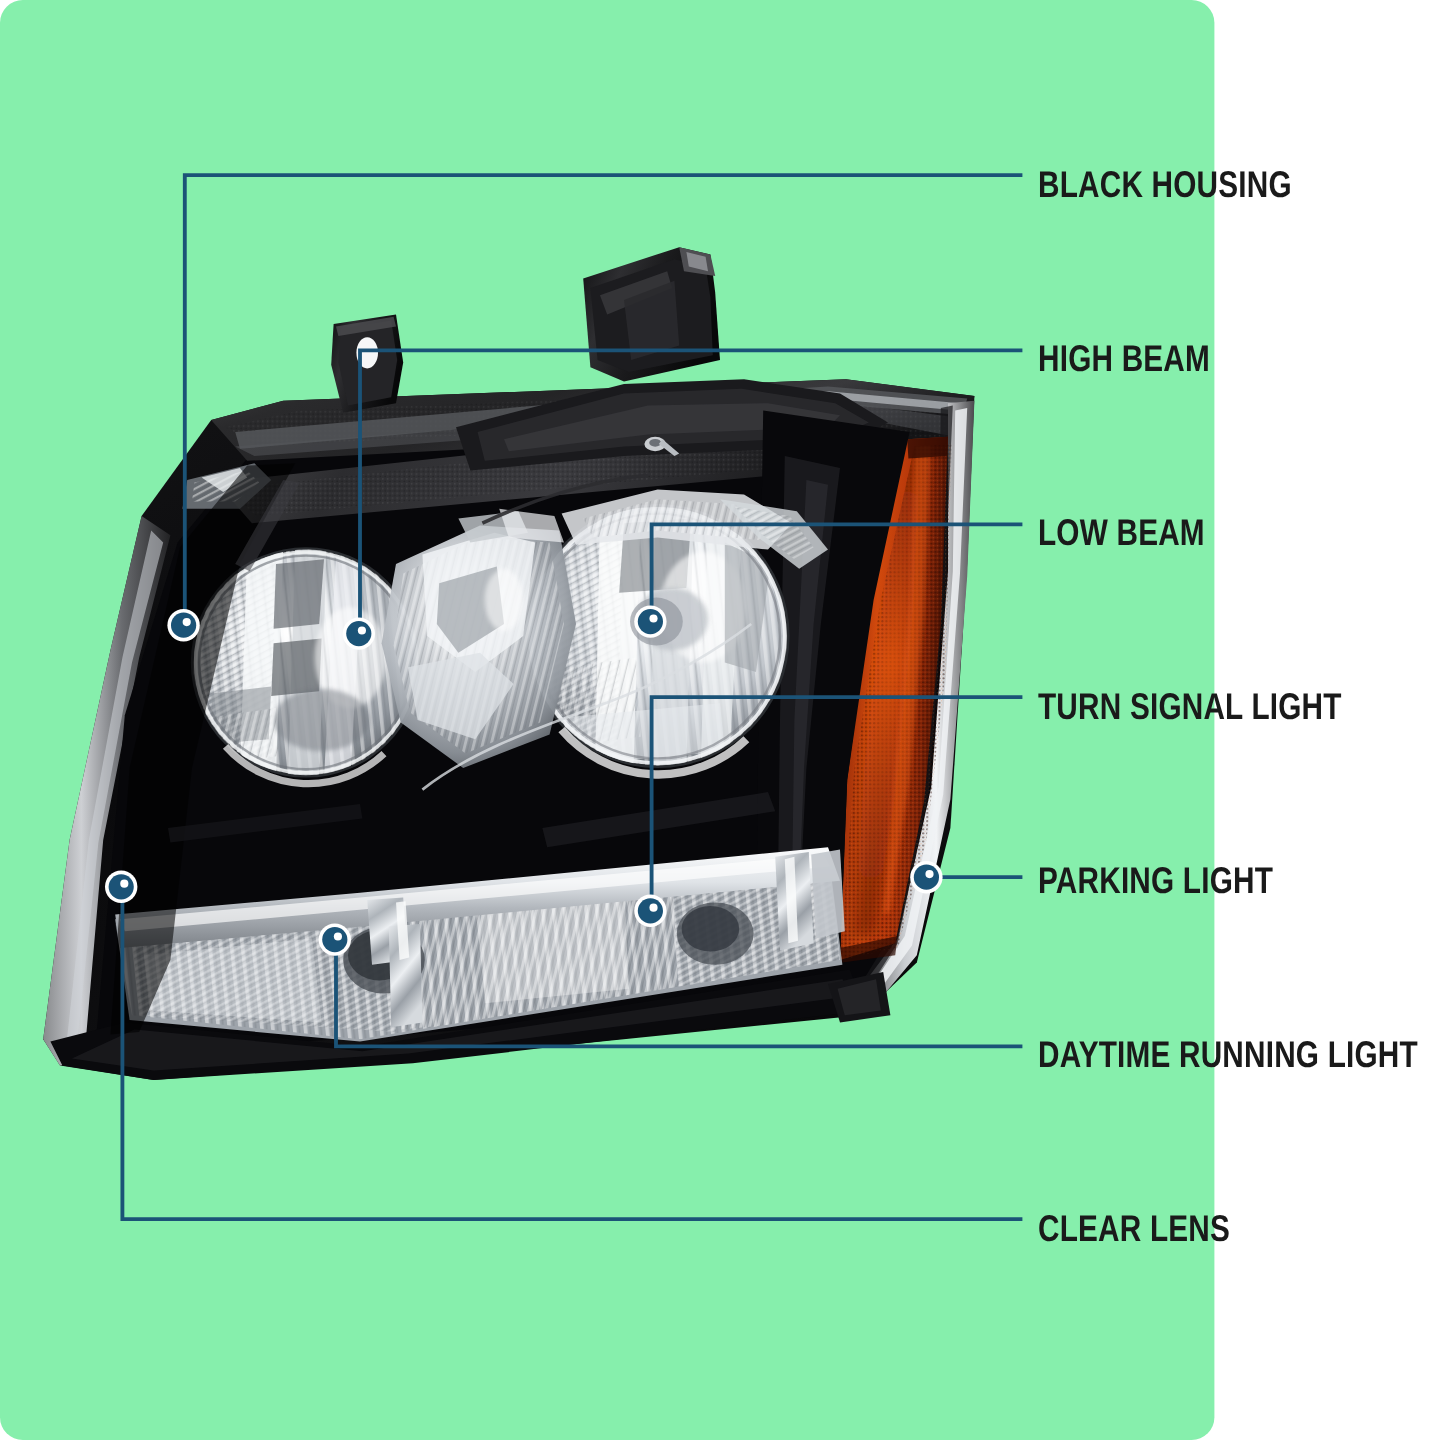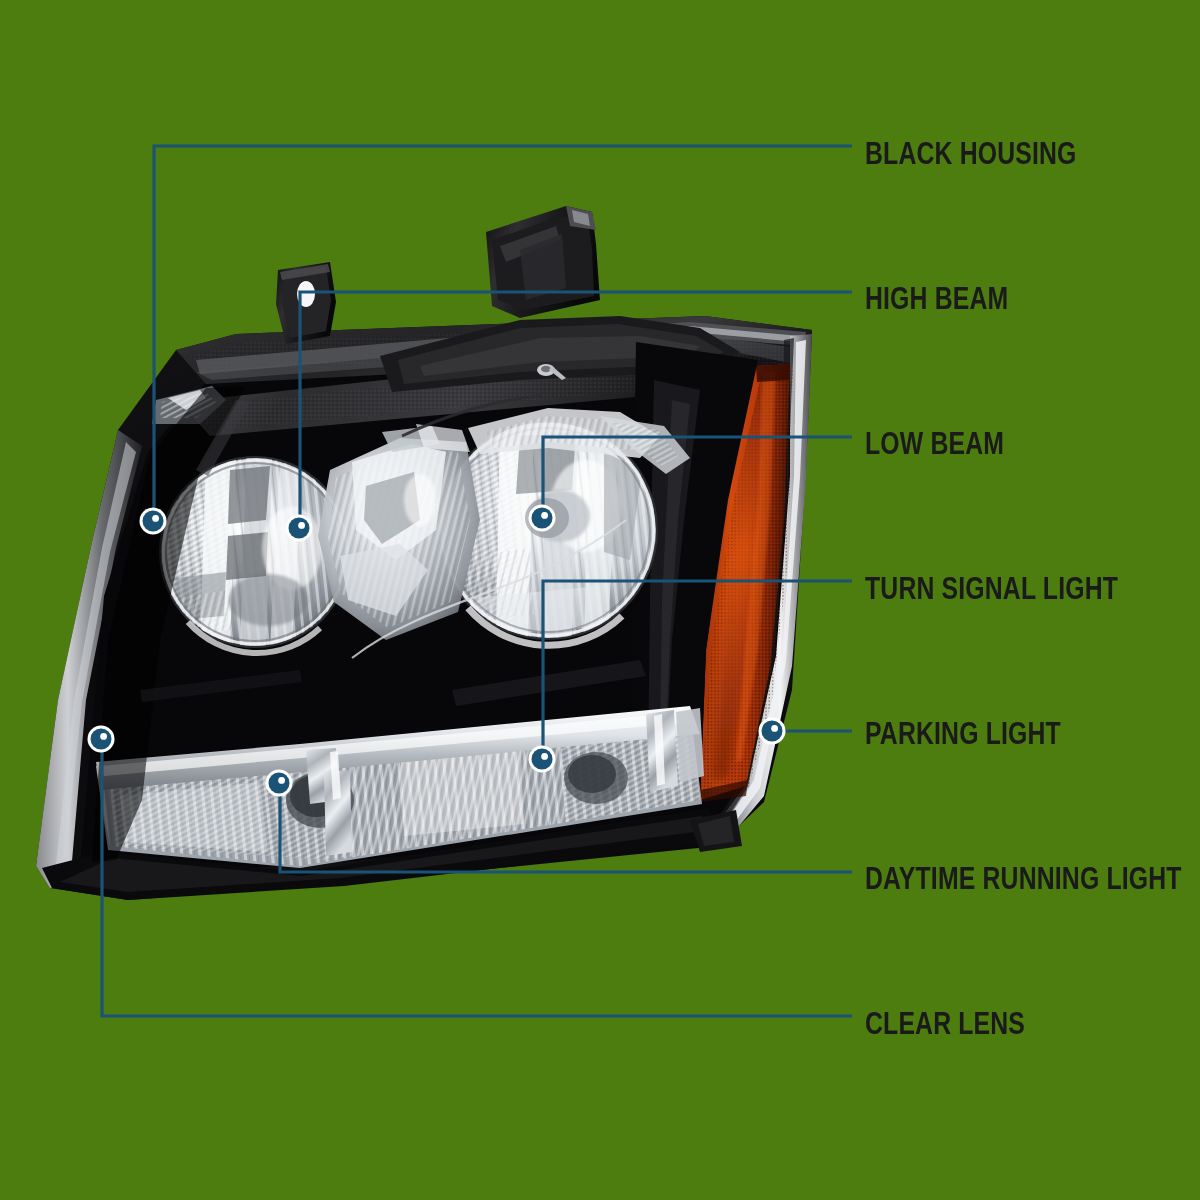--- a/index.html
+++ b/index.html
@@ -1,21 +1,21 @@
 <!DOCTYPE html>
 <html><head>
 <meta charset="utf-8">
 <style>
   html,body{margin:0;padding:0;background:#ffffff;}
   body{
     width:1200px;height:1200px;
     font-family:"Liberation Sans", sans-serif;
     overflow:hidden;position:relative;
   }
-  #stage{position:absolute;inset:0;width:1200px;height:1200px;background:#4d7c0f;}
+  #stage{position:absolute;inset:0;width:1012px;height:1200px;background:#86efac;border-radius:19px;}
   .callout-label{
     position:absolute;
     font-family:"Liberation Sans", sans-serif;
     font-weight:700;
     font-size:31px;
     letter-spacing:0.2px;
     color:#1a1a1a;
     white-space:nowrap;
     transform:scaleX(0.80);
     transform-origin:left center;

